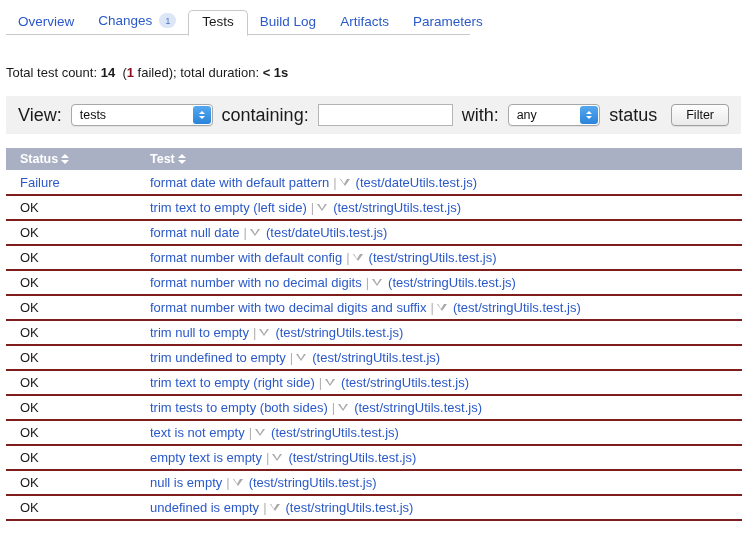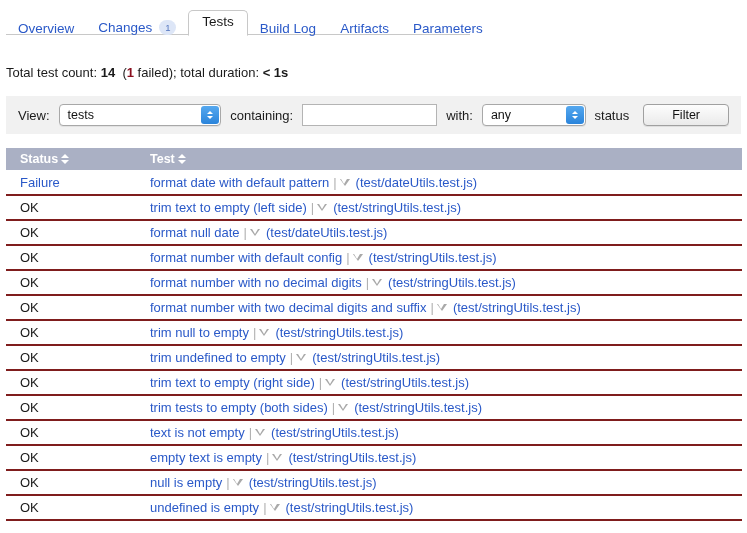--- a/index.html
+++ b/index.html
@@ -25,21 +25,21 @@
     position: absolute;
     left: 6px; right: 277px; bottom: 0;
     height: 1px;
     background: #c8c8c8;
   }
   .tab {
     position: relative;
     display: flex;
     align-items: center;
     gap: 7px;
-    padding: 5px 12px 0 12px;
+    padding: 5px 12px 7px 12px;
     font-size: 13.5px;
     color: #2a59c8;
     line-height: 1;
     cursor: pointer;
     white-space: nowrap;
     z-index: 2;
   }
   .tab.active {
     color: #1a1a1a;
     background: #ffffff;
@@ -77,21 +77,21 @@
     margin: 16px 6px 0 6px;
     height: 38px;
     background: #f1f1f1;
     display: flex;
     align-items: center;
     padding: 0 12px;
     font-size: 13px;
     color: #1a1a1a;
     gap: 9px;
   }
-  .fb-label { font-size: 13px; color: #1a1a1a; }
+  .fb-label { font-size: 18px; color: #1a1a1a; }
 
   .mac-select {
     position: relative;
     display: inline-flex;
     align-items: center;
     height: 22px;
     background: #ffffff;
     border: 1px solid #a8a8a8;
     border-radius: 4px;
     box-shadow: 0 1px 0 rgba(0,0,0,0.06);
@@ -131,21 +131,21 @@
     background: #ffffff;
     border: 1px solid #b4b4b4;
     font-size: 12.5px;
     padding: 0 4px;
     color: #111;
     font-family: "Liberation Sans", sans-serif;
   }
 
   .filter-btn {
     height: 22px;
-    padding: 0 28px;
+    padding: 0 14px;
     border: 1px solid #a0a0a0;
     border-radius: 4px;
     background: linear-gradient(#fdfdfd, #eaeaea);
     box-shadow: 0 1px 0 rgba(0,0,0,0.08);
     font-size: 12.5px;
     color: #111;
     font-family: "Liberation Sans", sans-serif;
     cursor: pointer;
     margin-left: 5px;
   }

